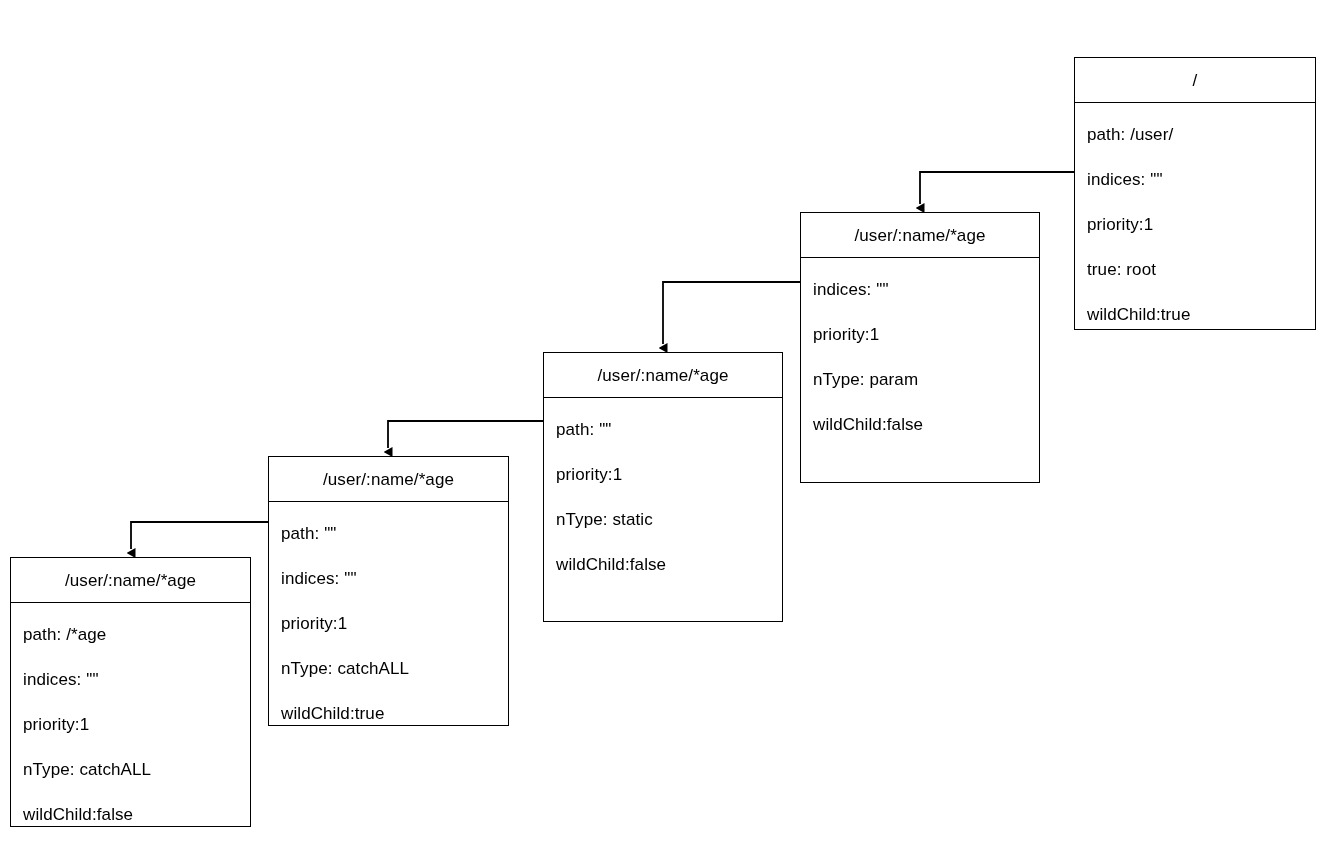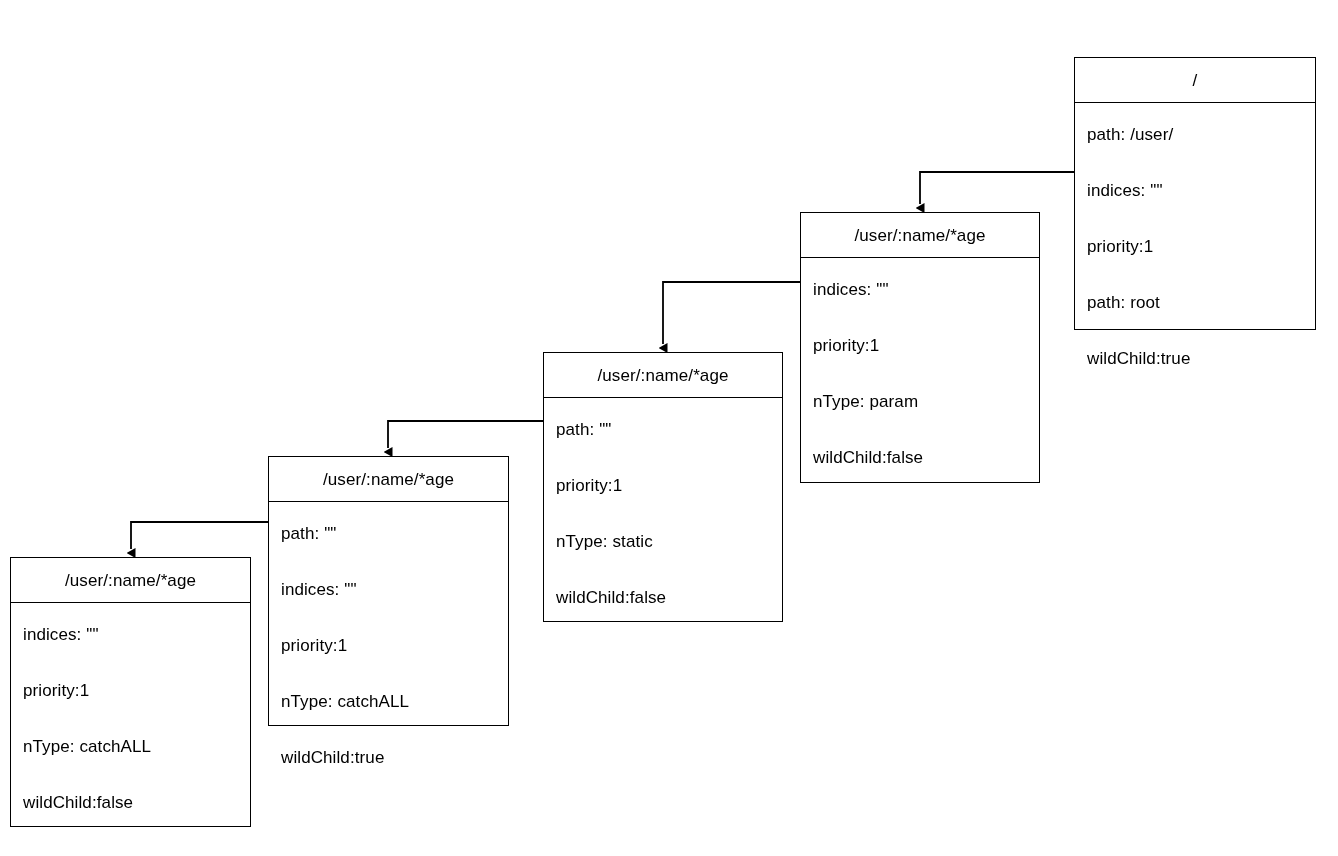--- a/index.html
+++ b/index.html
@@ -50,21 +50,20 @@
     padding: 0 6px;
     white-space: nowrap;
     overflow: hidden;
   }
   .node-body {
     box-sizing: border-box;
     flex: 1 1 auto;
     display: flex;
     flex-direction: column;
     padding: 9px 0 4px 0;
-    gap: 11px;
   }
   .node-row {
     box-sizing: border-box;
     height: 45px;
     min-height: 45px;
     display: flex;
     align-items: center;
     padding-left: 12px;
     font-size: 17px;
     color: #000000;
@@ -92,21 +91,21 @@
       </g>
   </svg>
 
   <div id="node-layer">
       <div class="node" style="left: 1074px; top: 57px; width: 242px; height: 273px;">
         <div class="node-header">/</div>
         <div class="node-body">
           <div class="node-row">path: /user/</div>
           <div class="node-row">indices: ""</div>
           <div class="node-row">priority:1</div>
-          <div class="node-row">path: root</div>
+          <div class="node-row">true: root</div>
           <div class="node-row">wildChild:true</div>
         </div>
       </div>
       <div class="node" style="left: 800px; top: 212px; width: 240px; height: 271px;">
         <div class="node-header">/user/:name/*age</div>
         <div class="node-body">
           <div class="node-row">indices: ""</div>
           <div class="node-row">priority:1</div>
           <div class="node-row">nType: param</div>
           <div class="node-row">wildChild:false</div>
@@ -127,20 +126,21 @@
           <div class="node-row">path: ""</div>
           <div class="node-row">indices: ""</div>
           <div class="node-row">priority:1</div>
           <div class="node-row">nType: catchALL</div>
           <div class="node-row">wildChild:true</div>
         </div>
       </div>
       <div class="node" style="left: 10px; top: 557px; width: 241px; height: 270px;">
         <div class="node-header">/user/:name/*age</div>
         <div class="node-body">
+          <div class="node-row">path: /*age</div>
           <div class="node-row">indices: ""</div>
           <div class="node-row">priority:1</div>
           <div class="node-row">nType: catchALL</div>
           <div class="node-row">wildChild:false</div>
         </div>
       </div>
     </div>
 
 </div>
 

